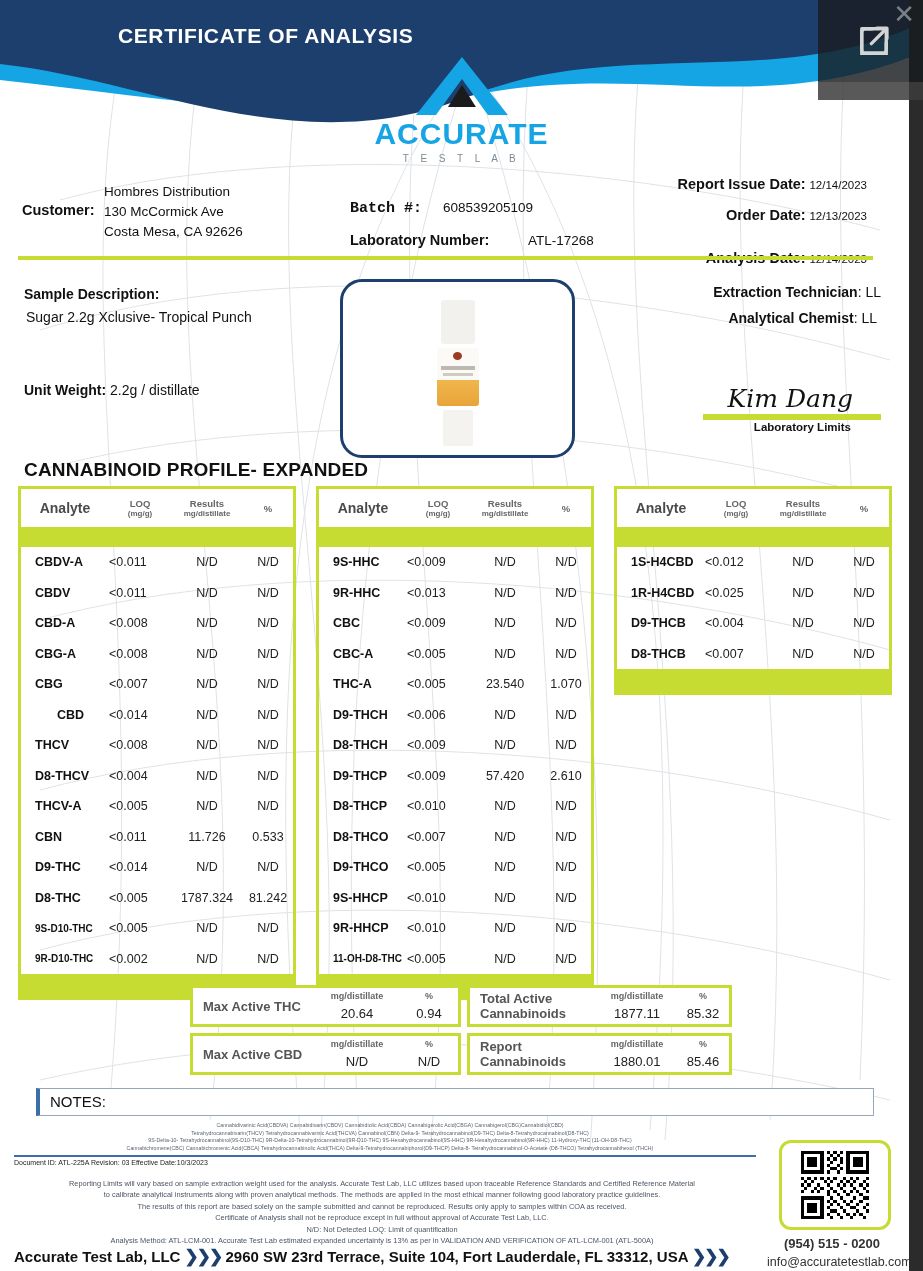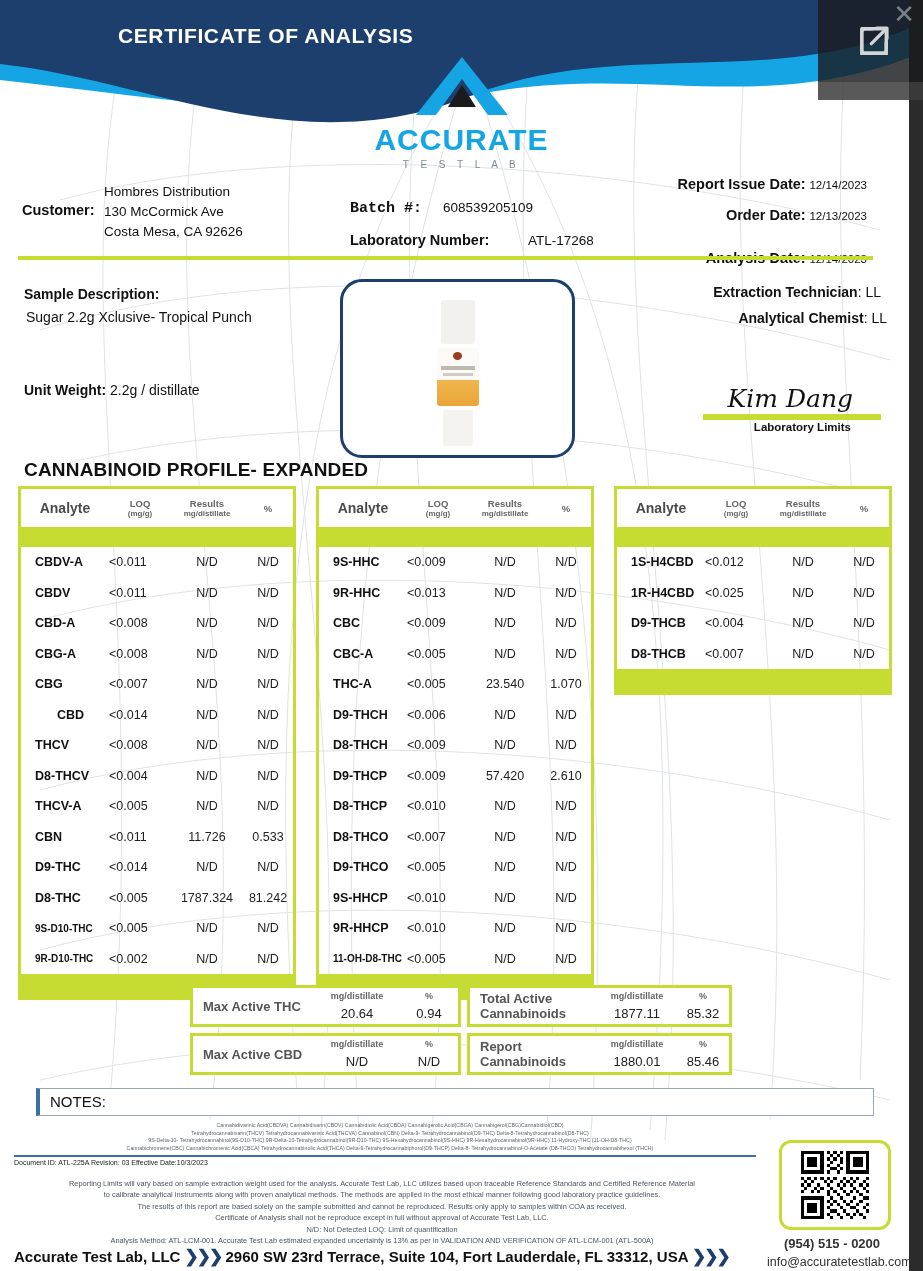--- a/index.html
+++ b/index.html
@@ -21,21 +21,21 @@
   .header-title {
     position:absolute; left:118px; top:24px;
     color:#ffffff; font-size:21px; font-weight:700;
     letter-spacing:0.6px; z-index:4;
     font-family:"Liberation Sans", sans-serif;
   }
 
   
   .logo { position:absolute; left:50%; transform:translateX(-50%); top:55px; text-align:center; z-index:3; }
   .logo-mark { width:96px; height:62px; margin:0 auto; display:block; }
-  .logo-word { font-size:30px; font-weight:800; color:#15a5e5; letter-spacing:1px; line-height:1; margin-top:8px; }
+  .logo-word { font-size:30px; font-weight:800; color:#15a5e5; letter-spacing:1px; line-height:1; margin-top:2px; }
   .logo-sub { font-size:10px; color:#7b8b95; letter-spacing:4.5px; margin-top:4px; }
 
   
   .overlay-panel {
     position:absolute; right:0; top:0; width:105px; height:82px;
     background:rgba(25,28,32,0.82); z-index:12;
   }
   .overlay-x {
     position:absolute; right:8px; top:1px; color:#9aa0a6; font-size:26px;
     font-weight:300; line-height:1; z-index:14; cursor:pointer; opacity:.75;
@@ -73,21 +73,21 @@
   .vial-cap { position:absolute; left:4px; top:0; width:34px; height:44px; background:#f2f1ee; border-radius:3px; }
   .vial-body { position:absolute; left:0; top:48px; width:42px; height:58px; background:#fbfaf7; border-radius:3px; overflow:hidden; }
   .vial-liq { position:absolute; left:0; bottom:0; width:42px; height:26px; background:linear-gradient(180deg,#f0b64c,#e8a43a); }
   .vial-dot { position:absolute; left:16px; top:4px; width:9px; height:8px; background:#9a3b22; border-radius:50%; }
   .vial-txt { position:absolute; left:4px; top:18px; width:34px; height:4px; background:#bdb9b0; }
   .vial-txt2 { position:absolute; left:6px; top:25px; width:30px; height:3px; background:#cfcbc2; }
   .vial-foot { position:absolute; left:6px; top:110px; width:30px; height:36px; background:#f4f3f0; border-radius:2px; }
 
   .tech { position:absolute; right:42px; top:284px; text-align:right; font-size:14px; z-index:3; }
   .tech b { font-weight:700; }
-  .chem { position:absolute; right:36px; top:310px; text-align:center; font-size:14px; z-index:3; }
+  .chem { position:absolute; right:46px; top:310px; text-align:center; font-size:14px; z-index:3; }
   .sign-name {
     position:absolute; right:70px; top:384px; z-index:3;
     font-family:"DejaVu Serif", serif; font-style:italic; font-size:25px; color:#111;
   }
   .sign-underline { position:absolute; right:42px; top:414px; width:178px; height:6px; background:#c6dc33; z-index:3; }
   .sign-role { position:absolute; right:72px; top:421px; font-size:11.5px; font-weight:700; z-index:3; }
 
   
   .profile-title { position:absolute; left:24px; top:459px; font-size:19px; font-weight:700; letter-spacing:.2px; z-index:3; }
 

